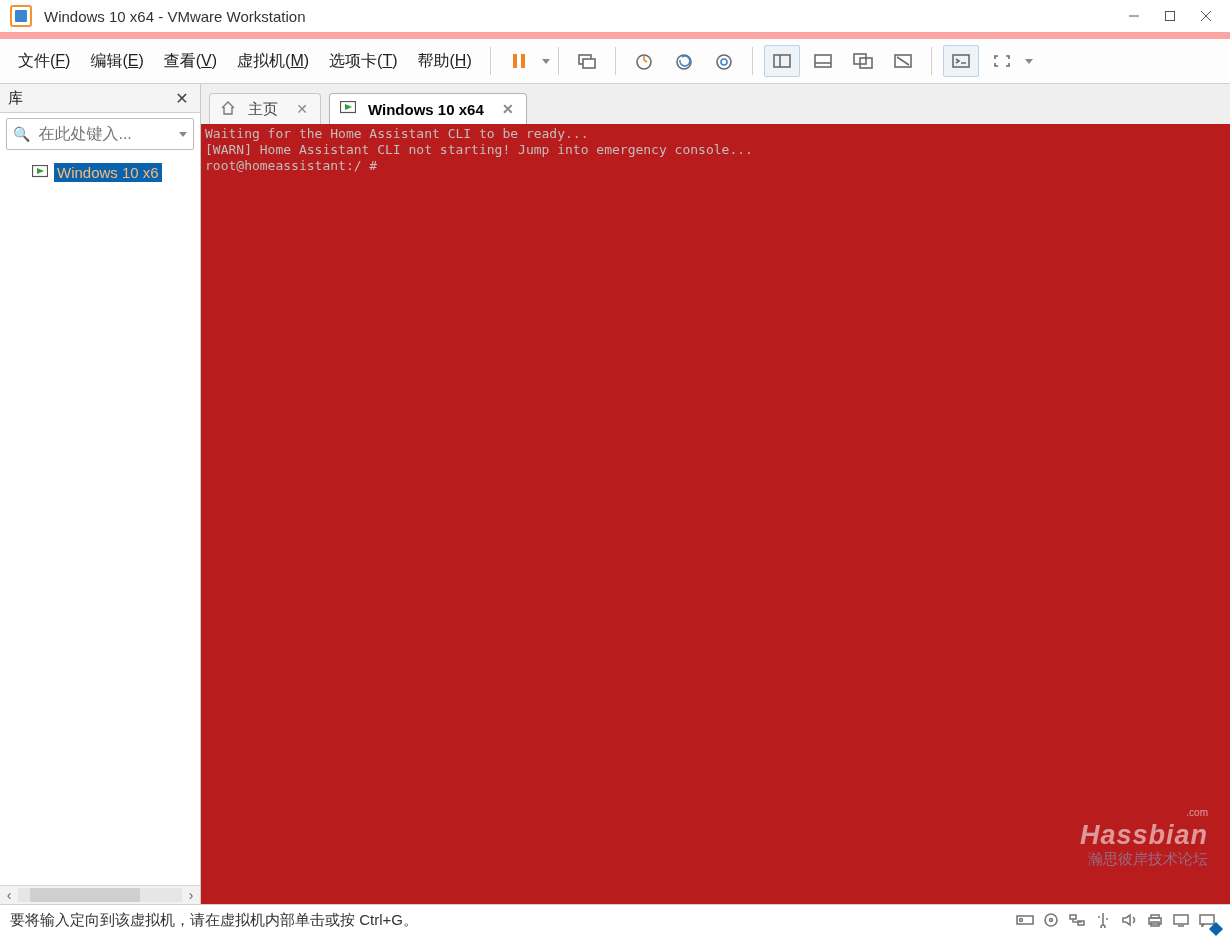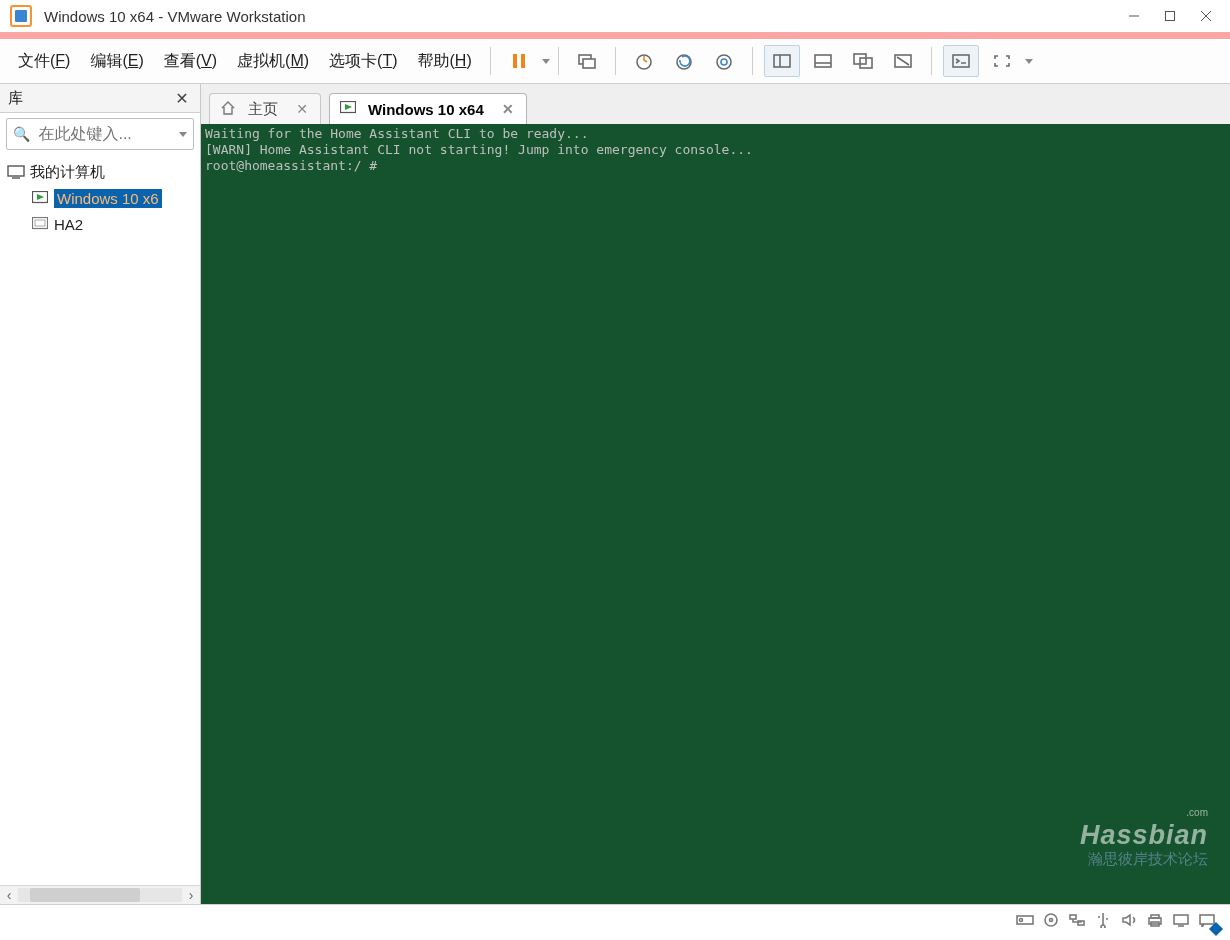--- a/index.html
+++ b/index.html
@@ -35,21 +35,21 @@
   .tree-row.selected .lbl{background:#0a64ad;color:#fdba74;padding:1px 3px;}
   .sb-scroll{height:18px;border-top:1px solid #d9d9d9;background:#f2f2f2;display:flex;align-items:center;}
   .sb-scroll .arrow{width:18px;height:18px;display:flex;align-items:center;justify-content:center;color:#666;}
   .sb-scroll .track{flex:1;height:14px;background:#e6e6e6;position:relative;}
   .sb-scroll .thumb{position:absolute;left:12px;top:0;height:14px;width:110px;background:#cfcfcf;border-radius:2px;}
   .main{flex:1;display:flex;flex-direction:column;background:#ececec;}
   .tabstrip{height:36px;display:flex;align-items:flex-end;padding:4px 8px 0;background:#efefef;gap:8px;}
   .tab{height:30px;display:flex;align-items:center;background:#f7f7f7;border:1px solid #c8c8c8;border-bottom:none;border-radius:4px 4px 0 0;padding:0 10px;font-size:15px;color:#444;gap:12px;}
   .tab.active{background:#fff;font-weight:bold;color:#000;border-color:#b5b5b5;}
   .tab .tclose{color:#888;font-size:14px;margin-left:4px;width:16px;text-align:center;}
-  .console{flex:1;background:#14532d;color:#bfbfbf;font-family:Consolas,monospace;font-size:13px;line-height:16px;padding:2px 4px;white-space:pre;}
+  .console{flex:1;background:#b91c1c;color:#bfbfbf;font-family:Consolas,monospace;font-size:13px;line-height:16px;padding:2px 4px;white-space:pre;}
   .statusbar{height:30px;border-top:1px solid #d0d0d0;display:flex;align-items:center;padding:0 10px;font-size:15px;color:#333;}
   .statusbar .spacer{flex:1;}
   .status-ic{width:22px;height:22px;display:flex;align-items:center;justify-content:center;margin:0 2px;}
   .status-ic svg{stroke:#7a7a7a;fill:none;stroke-width:1.6;}
   .watermark{position:absolute;right:22px;bottom:38px;text-align:right;line-height:1;color:rgba(255,255,255,0.55);font-family:Arial,sans-serif;pointer-events:none;}
   .watermark .big{font-size:27px;font-weight:bold;font-style:italic;letter-spacing:1px;}
   .watermark .cn{font-size:15px;color:rgba(130,160,200,0.6);margin-top:2px;}
   .active-ind{position:absolute;width:10px;height:10px;background:#0a64ad;transform:rotate(45deg);}
 </style>
 </head>
@@ -179,46 +179,28 @@
       <span>库</span>
       <div class="spacer"></div>
       <div class="x">✕</div>
     </div>
     <div class="sb-search">
       <span class="mag">🔍</span>
       <input placeholder="在此处键入..." style="">
       <div class="dd-caret"></div>
     </div>
     <div class="tree">
-      <div class="tree-row">
-        <span class="ic">
-          <svg width="18" height="14">
-              <rect x="1" y="1" width="16" height="10" fill="none" stroke="#555" stroke-width="1.4"></rect>
-              <line x1="5" y1="13" x2="13" y2="13" stroke="#555" stroke-width="1.4"></line>
-            </svg>
-        </span>
-        <span class="lbl">我的计算机</span>
-      </div>
       <div class="tree-row indent1 selected">
         <span class="ic">
           <svg width="16" height="14">
               <rect x="0.5" y="0.5" width="15" height="11" fill="none" stroke="#555" stroke-width="1.2"></rect>
               <path d="M5 3 l7 3 -7 3 z" fill="#2e9e3a" stroke="none"></path>
             </svg>
         </span>
         <span class="lbl">Windows 10 x6</span>
-      </div>
-      <div class="tree-row indent1">
-        <span class="ic">
-          <svg width="16" height="14">
-              <rect x="0.5" y="0.5" width="15" height="11" fill="none" stroke="#777" stroke-width="1.2"></rect>
-              <rect x="3" y="3" width="10" height="6" fill="none" stroke="#aaa"></rect>
-            </svg>
-        </span>
-        <span class="lbl">HA2</span>
       </div>
     </div>
     <div class="sb-scroll">
       <div class="arrow">‹</div>
       <div class="track">
           <div class="thumb"></div>
         </div>
       <div class="arrow">›</div>
     </div>
   </div>
@@ -251,20 +233,21 @@
 
     <div class="watermark">
       <span style="font-size:10px;vertical-align:top;">.com</span>
       <div class="big">Hassbian</div>
       <div class="cn">瀚思彼岸技术论坛</div>
     </div>
   </div>
 </div>
 
 <div class="statusbar">
+  <span>要将输入定向到该虚拟机，请在虚拟机内部单击或按 Ctrl+G。</span>
   <div class="spacer"></div>
   <div class="status-ic">
       <svg width="18" height="14">
         <rect x="1" y="3" width="16" height="8"></rect>
         <circle cx="5" cy="7" r="1.5"></circle>
       </svg>
     </div>
   <div class="status-ic">
       <svg width="16" height="16">
         <circle cx="8" cy="8" r="6"></circle>

